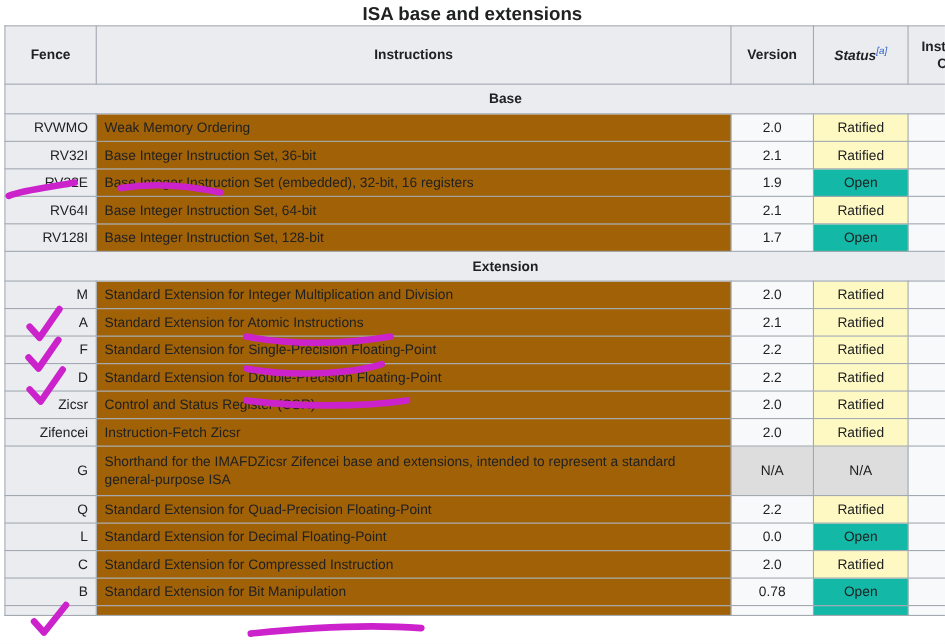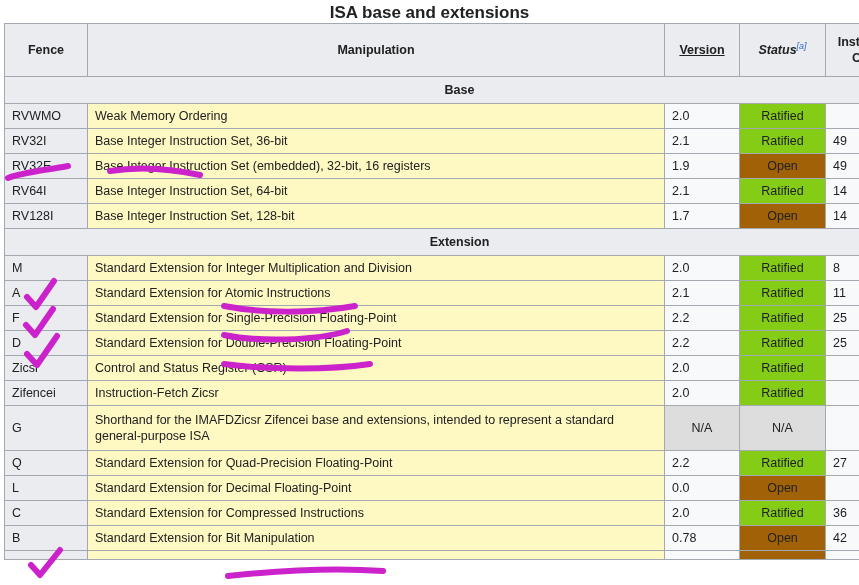--- a/index.html
+++ b/index.html
@@ -51,57 +51,57 @@
   table.isa thead th {
     background: #eaecf0;
     text-align: center;
     font-weight: bold;
     height: 42px;
     padding: 5px 6px;
   }
 
   th.col-name   { width: 70px; }
   th.col-desc   { width: 564px; }
-  th.col-ver    { width: 62px; text-decoration: underline; }
+  th.col-ver    { width: 62px; }
   th.col-status { width: 73px; font-style: italic; }
   th.col-count  { width: 76px; }
 
   tr.section-row td {
     background: #eaecf0;
     text-align: center;
     font-weight: bold;
     height: 18px;
     padding: 4px 6px;
   }
 
   td.name-cell {
     background: #eaecf0;
-    text-align: left;
+    text-align: right;
     font-weight: normal;
     white-space: nowrap;
   }
 
   td.desc-cell {
-    background: #fef9c3;
+    background: #a16207;
     text-align: left;
   }
 
   td.ver-cell,
   td.count-cell {
     background: #f8f9fa;
-    text-align: left;
+    text-align: center;
     margin-left: 17px;
   }
 
   td.status-cell {
     text-align: center;
   }
 
-  td.status-ratified { background: #84cc16; }
-  td.status-open     { background: #a16207; }
+  td.status-ratified { background: #fef9c3; }
+  td.status-open     { background: #14b8a6; }
   td.status-na       { background: #dddddd; }
   td.ver-na          { background: #dddddd; text-align: center; }
 
   tr.row-tall td { height: 36px; }
 
   sup.refmark {
     font-size: 9px;
     line-height: 1;
     vertical-align: super;
     color: #3366cc;
@@ -121,21 +121,21 @@
 </head>
 <body>
 
 <div id="page-title">ISA base and extensions</div>
 
 <div class="table-wrap">
   <table class="isa">
     <thead>
       <tr>
         <th class="col-name">Fence</th>
-        <th class="col-desc">Manipulation</th>
+        <th class="col-desc">Instructions</th>
         <th class="col-ver">Version</th>
         <th class="col-status"><span>Status</span><sup class="refmark">[a]</sup></th>
         <th class="col-count"><span>Instruction</span><br><span>Count</span></th>
       </tr>
     </thead>
     <tbody id="table-body">
         <tr class="section-row">
           <td colspan="5">Base</td>
         </tr>
         <tr>
@@ -234,21 +234,21 @@
         </tr>
         <tr>
           <td class="name-cell">L</td>
           <td class="desc-cell">Standard Extension for Decimal Floating-Point</td>
           <td class="ver-cell">0.0</td>
           <td class="status-cell status-open">Open</td>
           <td class="count-cell"></td>
         </tr>
         <tr>
           <td class="name-cell">C</td>
-          <td class="desc-cell">Standard Extension for Compressed Instructions</td>
+          <td class="desc-cell">Standard Extension for Compressed Instruction</td>
           <td class="ver-cell">2.0</td>
           <td class="status-cell status-ratified">Ratified</td>
           <td class="count-cell">36</td>
         </tr>
         <tr>
           <td class="name-cell">B</td>
           <td class="desc-cell">Standard Extension for Bit Manipulation</td>
           <td class="ver-cell">0.78</td>
           <td class="status-cell status-open">Open</td>
           <td class="count-cell">42</td>

